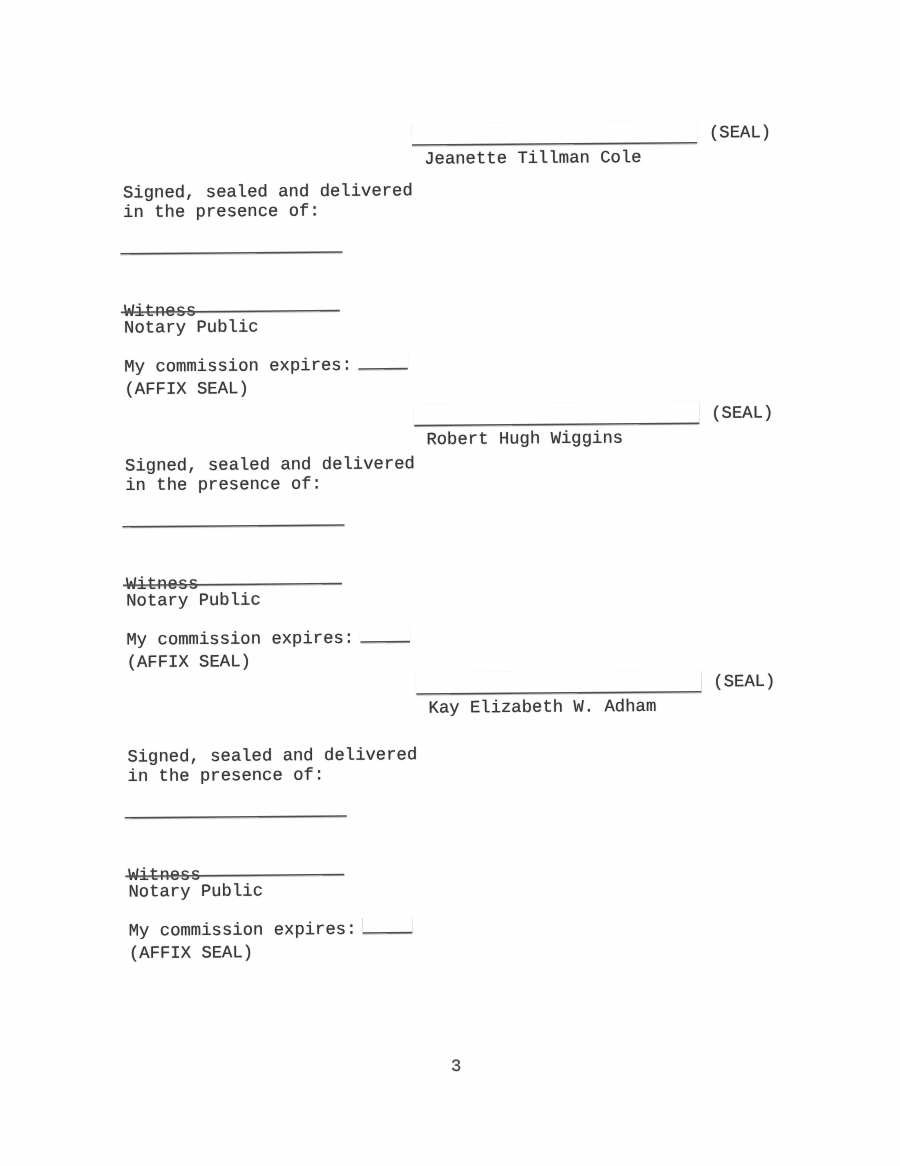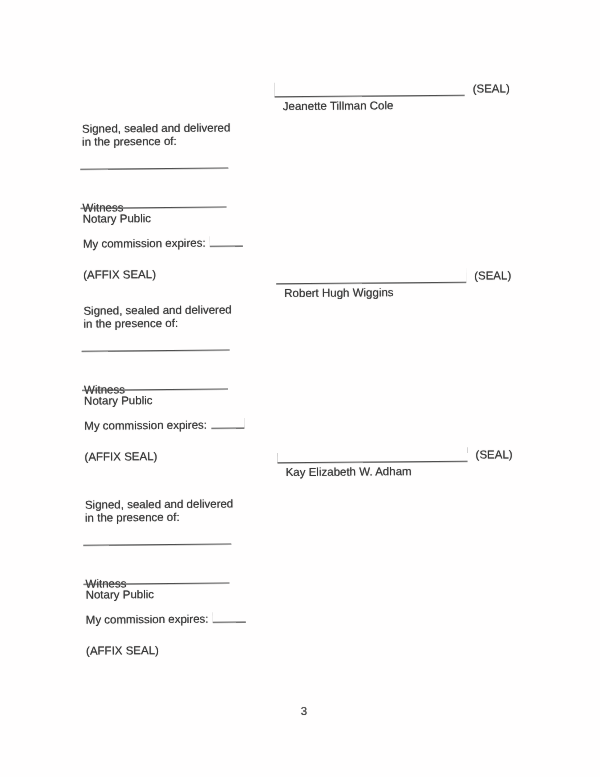--- a/index.html
+++ b/index.html
@@ -6,21 +6,21 @@
     margin: 0;
     padding: 0;
     background: #ffffff;
   }
   .page {
     position: relative;
     width: 600px;
     height: 777px;
     background: #fffefe;
     overflow: hidden;
-    font-family: Liberation Sans, sans-serif;
+    font-family: Liberation Mono, monospace;
     font-size: 11.5px;
     line-height: 13px;
     color: #383838;
   }
   
   .scan {
     position: absolute;
     inset: 0;
     transform: rotate(-0.45deg);
     transform-origin: 300px 388px;
@@ -91,21 +91,21 @@
     white-space: nowrap;
   }
   .blank-short {
     display: inline-block;
     width: 33px;
     height: 10px;
     border-bottom: 1px solid #4f4f4f;
     box-shadow: 0 0.5px 0.6px rgba(110,110,110,0.6);
     margin-left: 4px;
   }
-  .nb-affix { position: absolute; top: 146px; left: 2px; }
+  .nb-affix { position: absolute; top: 131px; left: 2px; }
 
   
   .page-number {
     position: absolute;
     top: 705px;
     left: 3px;
     right: 0;
     text-align: center;
     color: #4a4a4a;
   }

